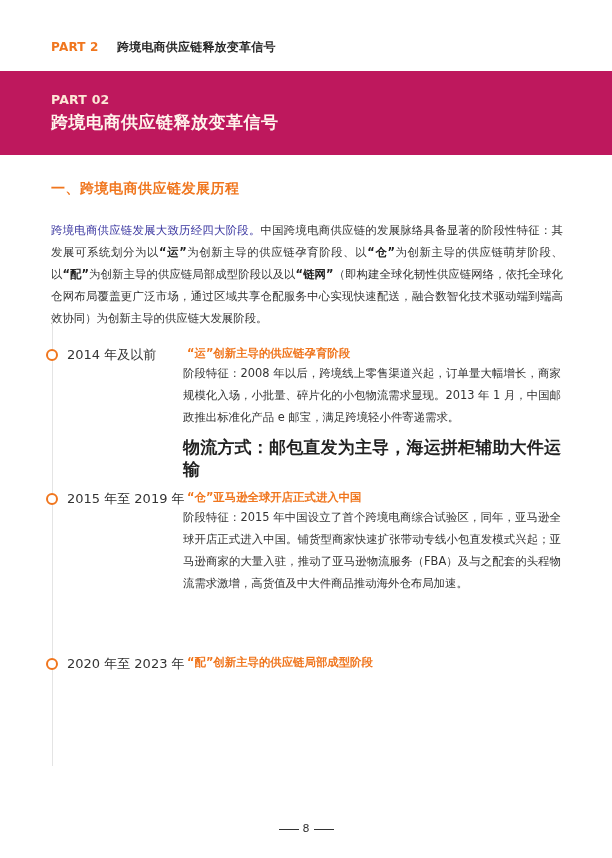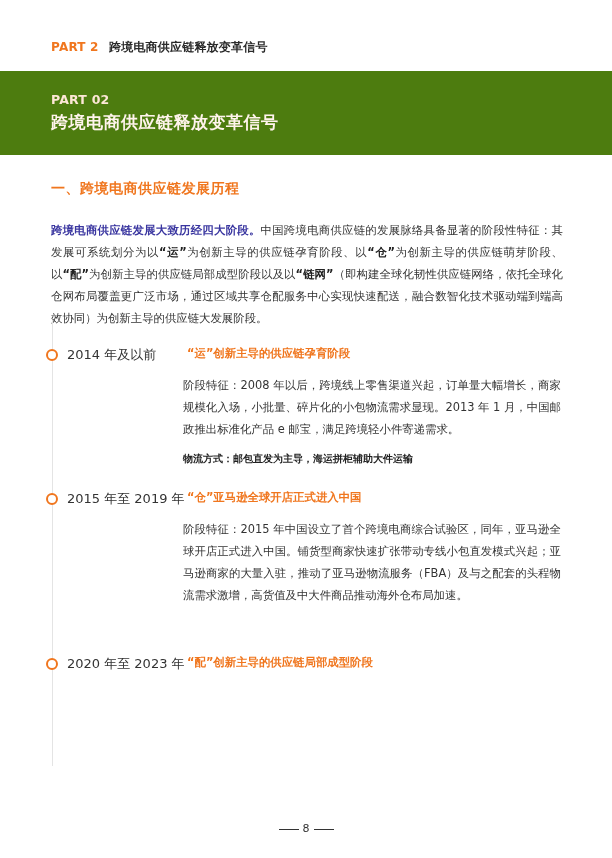--- a/index.html
+++ b/index.html
@@ -19,32 +19,32 @@
       position: absolute;
       left: 51px;
       top: 39px;
       font-size: 12px;
       font-weight: bold;
       letter-spacing: 0.2px;
       white-space: nowrap;
     }
     .running-header .part {
       color: #f0761e;
-      margin-right: 6px;
+      margin-right: 14px;
     }
     .running-header .title {
       color: #2a2a2a;
     }
     .banner {
       position: absolute;
       left: 0;
       top: 71px;
       width: 612px;
       height: 84px;
-      background: #4d7c0f;
+      background: #be185d;
     }
     .banner .part {
       position: absolute;
       left: 51px;
       top: 21px;
       color: #fde7d6;
       font-size: 12.5px;
       font-weight: bold;
       letter-spacing: 0.2px;
     }
@@ -73,21 +73,21 @@
       left: 51px;
       top: 219px;
       width: 512px;
       font-size: 11.4px;
       line-height: 22px;
       color: #333333;
       text-align: justify;
     }
     .intro .lead {
       color: #3a36a0;
-      font-weight: bold;
+      font-weight: normal;
     }
     .intro b {
       color: #222222;
     }
     .timeline-line {
       position: absolute;
       left: 52px;
       top: 320px;
       width: 1px;
       height: 446px;
@@ -121,32 +121,32 @@
       left: 141px;
       top: 0;
       font-size: 11.4px;
       font-weight: bold;
       color: #f0761e;
       white-space: nowrap;
     }
     .stage .body {
       position: absolute;
       left: 137px;
-      top: 28px;
+      top: 16px;
       width: 378px;
     }
     .stage .feature {
       font-size: 11.4px;
       line-height: 22px;
       color: #333333;
       text-align: justify;
       margin: 0;
     }
     .stage .mode {
-      font-size: 10px;
+      font-size: 17px;
       line-height: 22px;
       font-weight: bold;
       color: #222222;
       margin: 8px 0 0 0;
       text-align: justify;
     }
     .page-number {
       position: absolute;
       left: 0;
       top: 822px;

